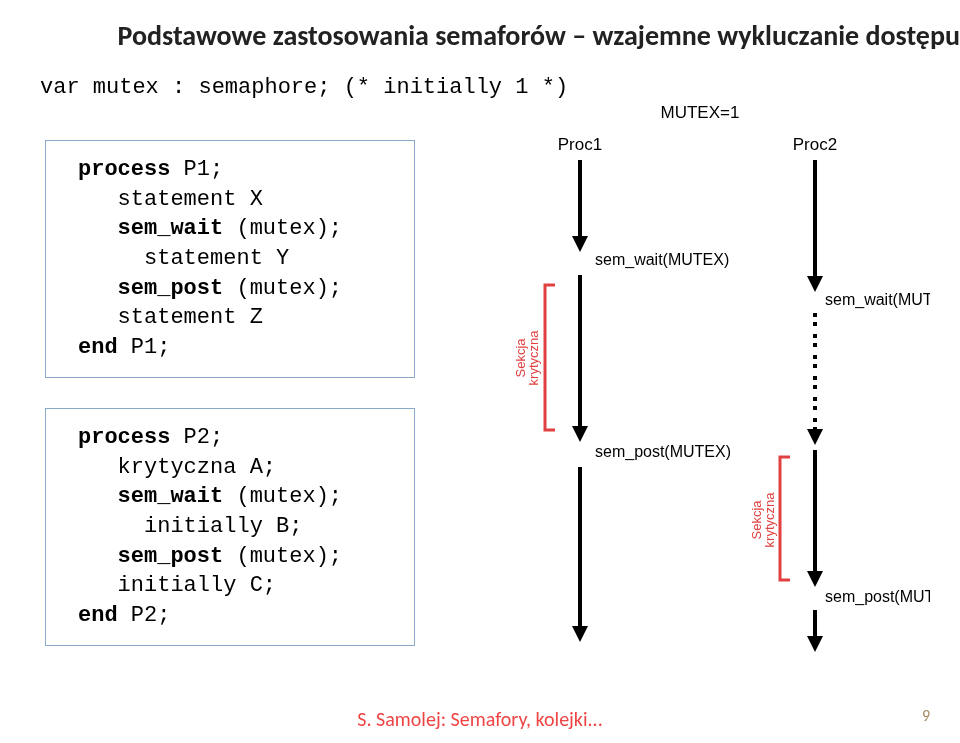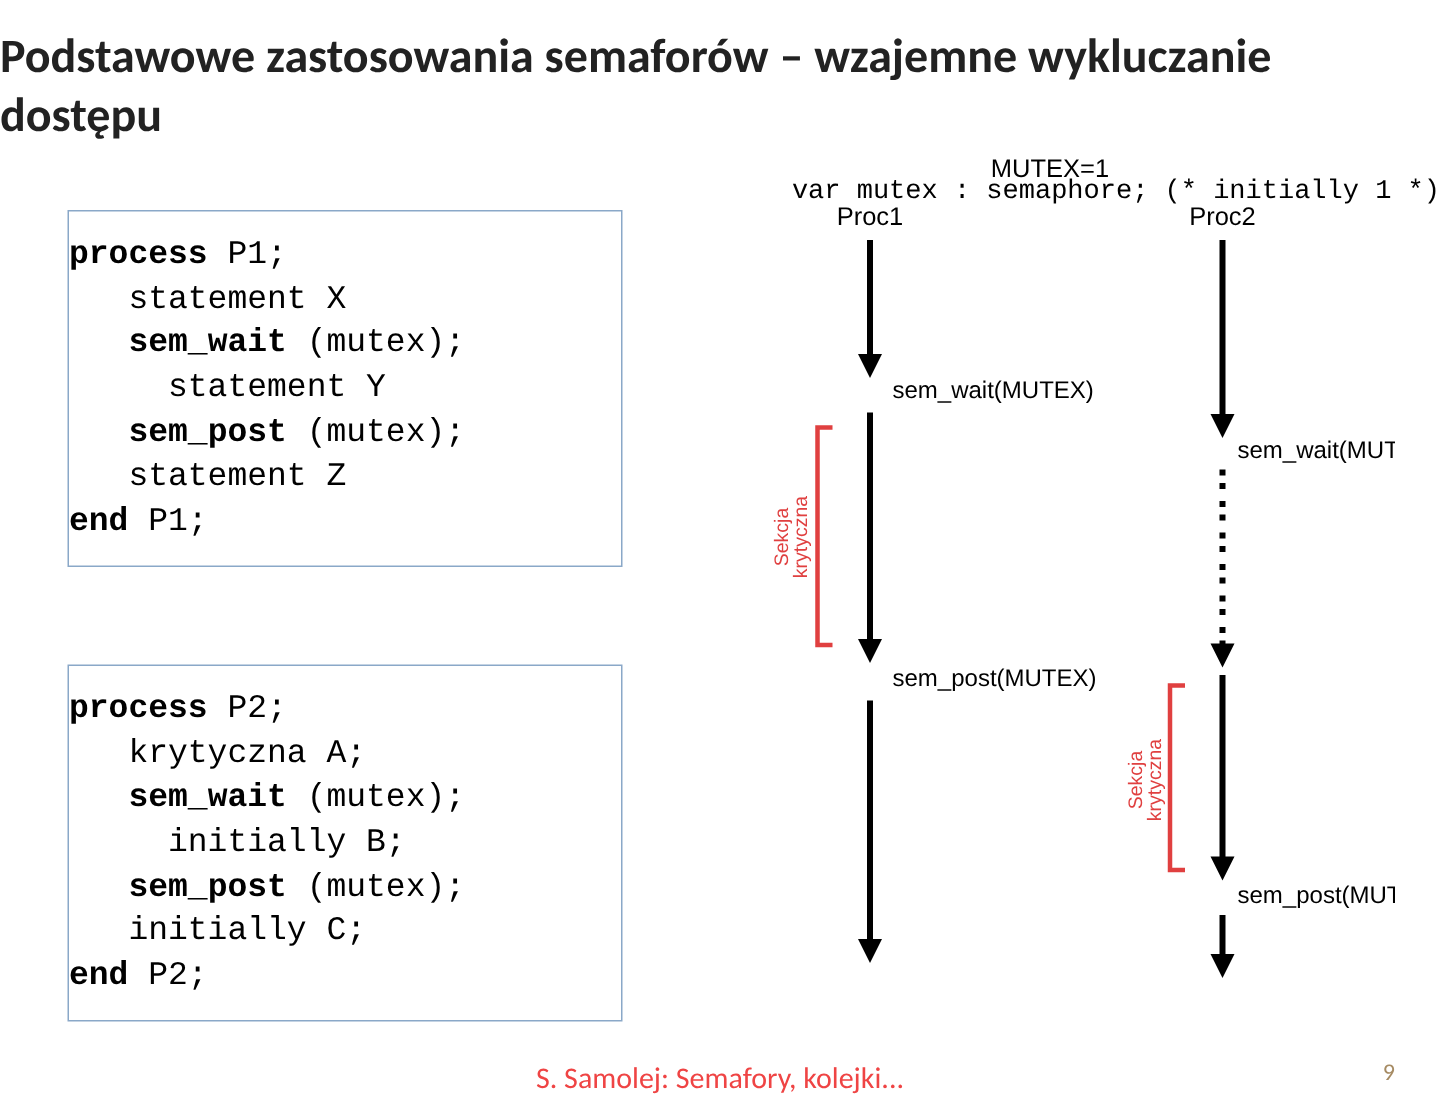--- a/index.html
+++ b/index.html
@@ -5,49 +5,48 @@
   * { box-sizing: border-box; margin: 0; padding: 0; }
   body {
     width: 960px;
     height: 743px;
     background: #fff;
     font-family: Calibri, Arial, sans-serif;
     position: relative;
     color: #000;
   }
   .title {
-    font-size: 32px;
+    font-size: 28px;
     font-weight: bold;
-    text-align: left;
+    text-align: right;
     padding-top: 18px;
     color: #222;
   }
   .var-decl {
     font-family: "Courier New", monospace;
-    font-size: 18px;
+    font-size: 22px;
     padding-left: 40px;
     padding-top: 22px;
     color: #000;
-    text-align: right;
   }
   .left-col {
     position: absolute;
     left: 45px;
     top: 140px;
     width: 370px;
   }
   .codebox {
     border: 1px solid #8aa8c8;
-    padding: 14px 0;
+    padding: 14px 32px;
     font-family: "Courier New", monospace;
     font-size: 22px;
     line-height: 1.35;
     white-space: pre;
     color: #000;
-    margin-bottom: 65px;
+    margin-bottom: 30px;
   }
   .codebox .kw { font-weight: bold; }
   .codebox .fn { font-weight: bold; }
   .diagram {
     position: absolute;
     left: 470px;
     top: 100px;
     width: 460px;
     height: 560px;
   }

